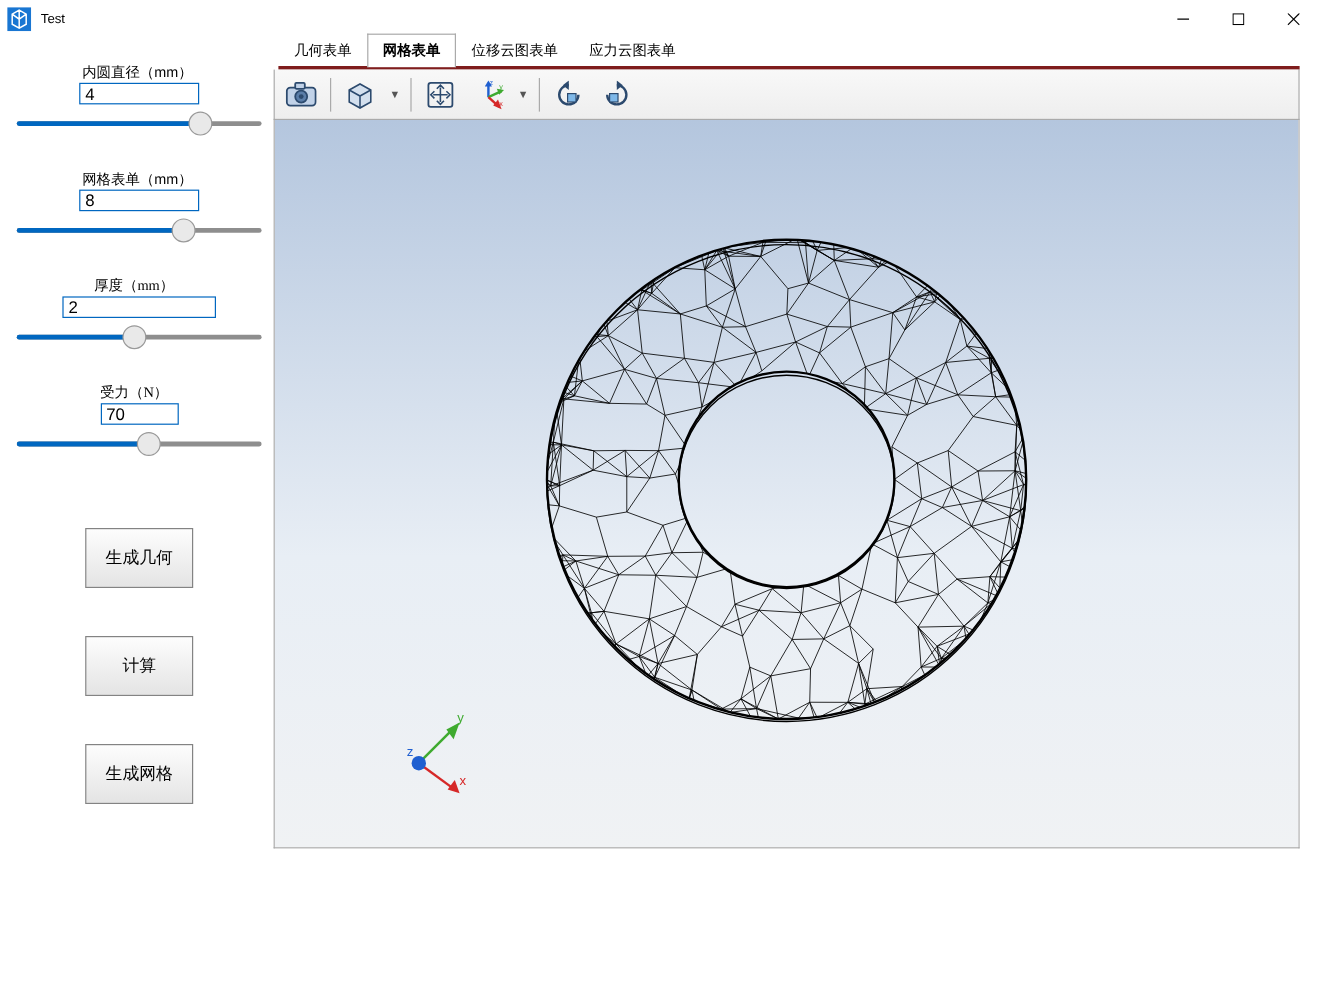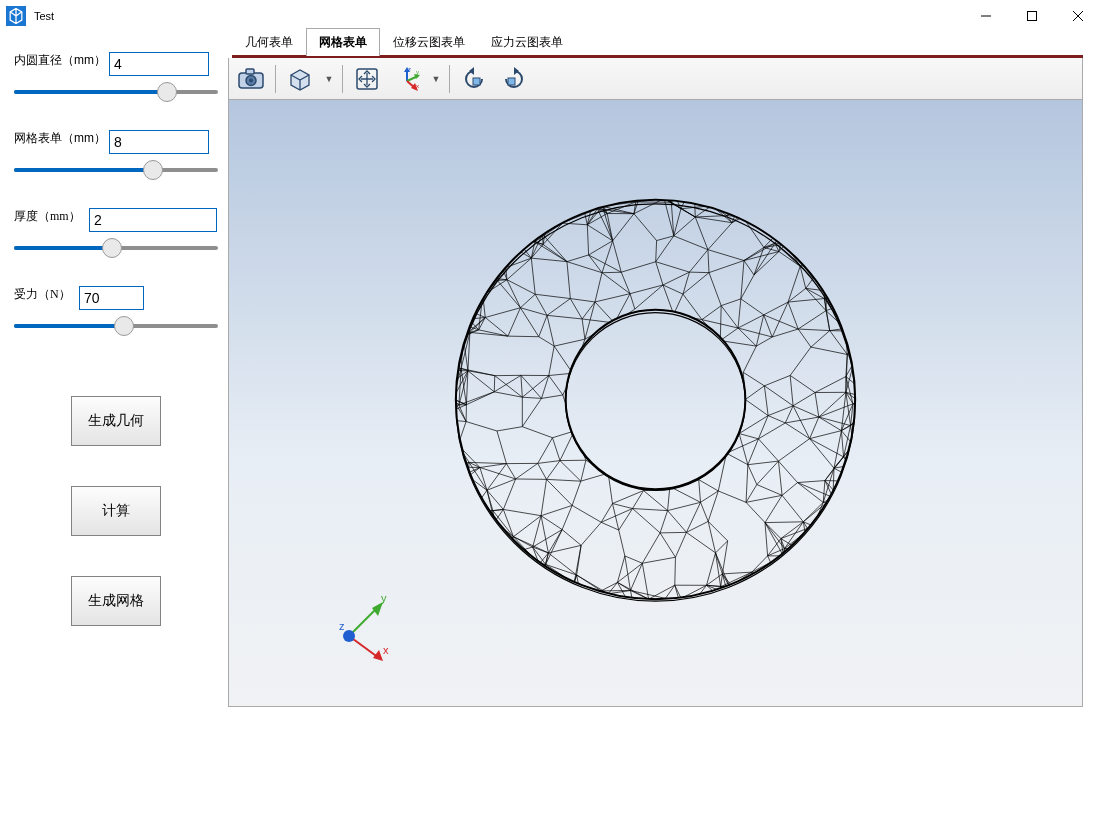--- a/index.html
+++ b/index.html
@@ -11,21 +11,21 @@
 .titlebar .title { font-size: 11px; color: #000; flex: 1; }
 .titlebar .win-controls { display: flex; }
 .titlebar .win-btn { width: 46px; height: 32px; display: flex; align-items: center; justify-content: center; cursor: pointer; }
 
 
 .main { display: flex; height: 789px; }
 .sidebar { width: 228px; padding: 20px 10px 0 14px; }
 .content { flex: 1; padding: 0 18px 0 0; }
 
 
-.param-row { display: flex; align-items: flex-start; margin-bottom: 2px; }
+.param-row { display: flex; align-items: center; margin-bottom: 2px; flex-direction: column; }
 .param-label { font-size: 12px; color: #000; width: 95px; white-space: nowrap; }
 .param-label.narrow { width: 75px; font-family: Liberation Serif, serif; }
 .param-input { flex: 1; height: 24px; border: 1px solid #0067c0; padding: 0 4px; font-size: 14px; max-width: 100px; }
 .slider-row { margin: 6px 0 28px 0; position: relative; height: 20px; }
 .slider-track { height: 4px; background: #8e8e8e; border-radius: 2px; position: absolute; width: 100%; top: 8px; }
 .slider-fill { height: 4px; background: #0067c0; border-radius: 2px; position: absolute; top: 8px; }
 .slider-thumb { width: 20px; height: 20px; background: #e9e9e9; border: 1px solid #999; border-radius: 10px; position: absolute; top: 0; margin-left: -10px; cursor: pointer; }
 
 .big-btn { width: 90px; height: 50px; margin: 18px auto 40px; display: block; font-size: 14px; background: linear-gradient(#fdfdfd,#e4e4e4); border: 1px solid #838383; cursor: pointer; font-family: SimSun, serif; }
 

